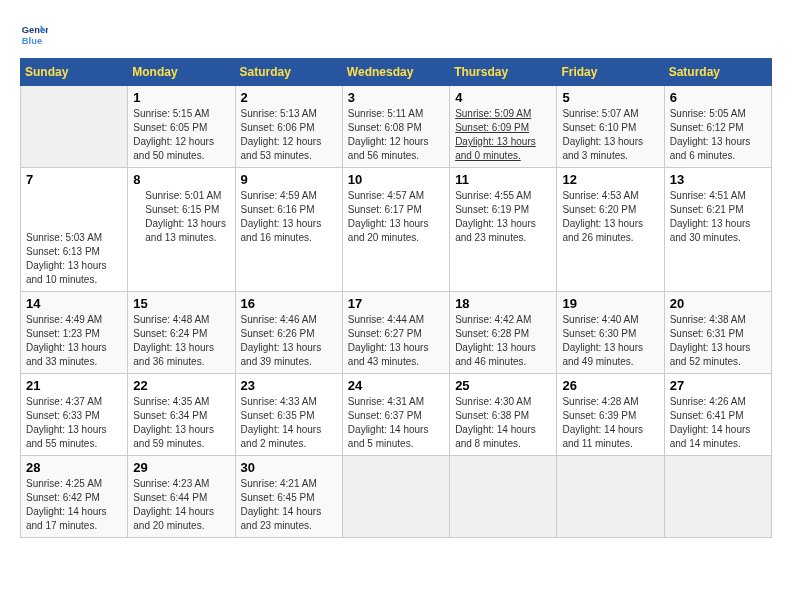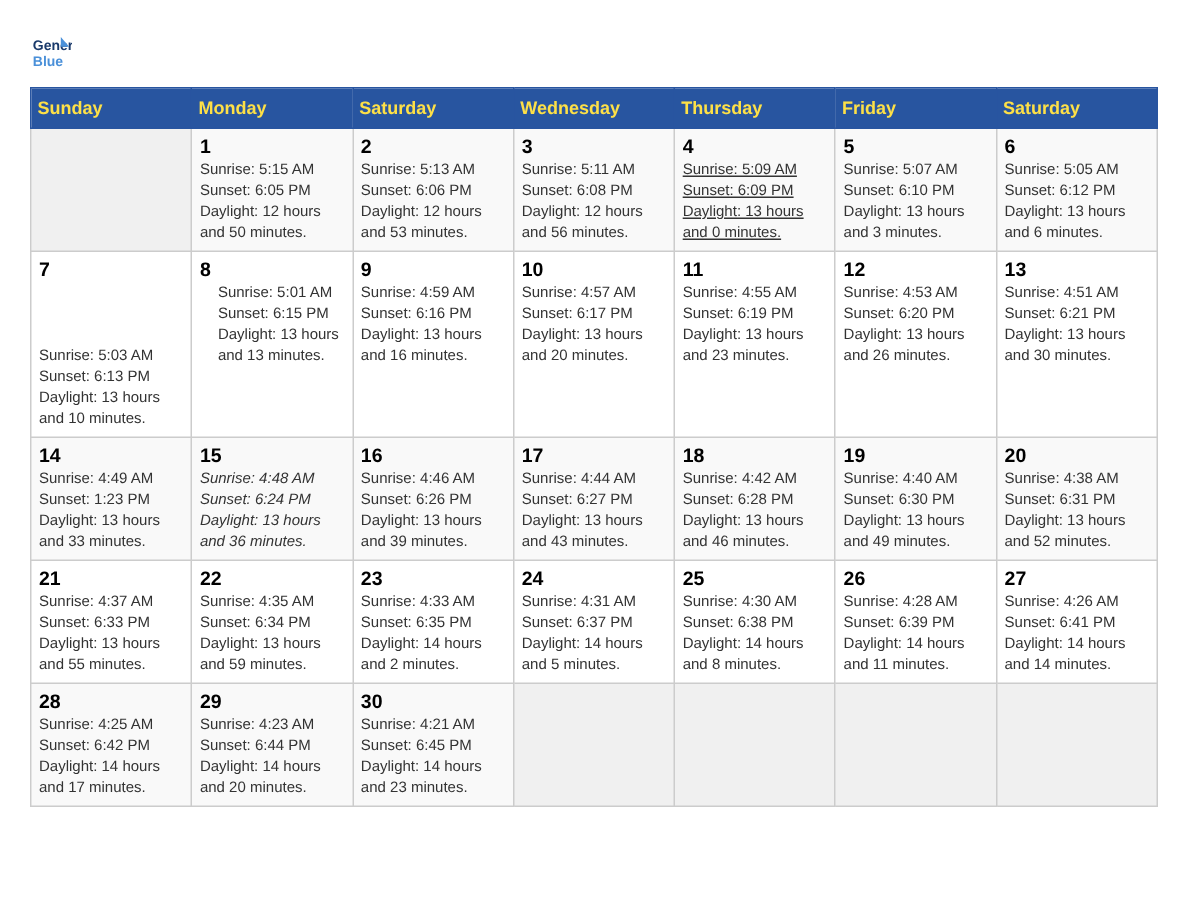--- a/index.html
+++ b/index.html
@@ -209,21 +209,21 @@
       <tr>
         <td>
           <span class="day-number">14</span>
           <div class="day-info" style="white-space: pre-line;">Sunrise: 4:49 AM
 Sunset: 1:23 PM
 Daylight: 13 hours
 and 33 minutes.</div>
         </td>
         <td>
           <span class="day-number">15</span>
-          <div class="day-info" style="white-space: pre-line; font-style: italic;">Sunrise: 4:48 AM
+          <div class="day-info" style="white-space: pre-line;">Sunrise: 4:48 AM
 Sunset: 6:24 PM
 Daylight: 13 hours
 and 36 minutes.</div>
         </td>
         <td>
           <span class="day-number">16</span>
           <div class="day-info" style="white-space: pre-line;">Sunrise: 4:46 AM
 Sunset: 6:26 PM
 Daylight: 13 hours
 and 39 minutes.</div>

